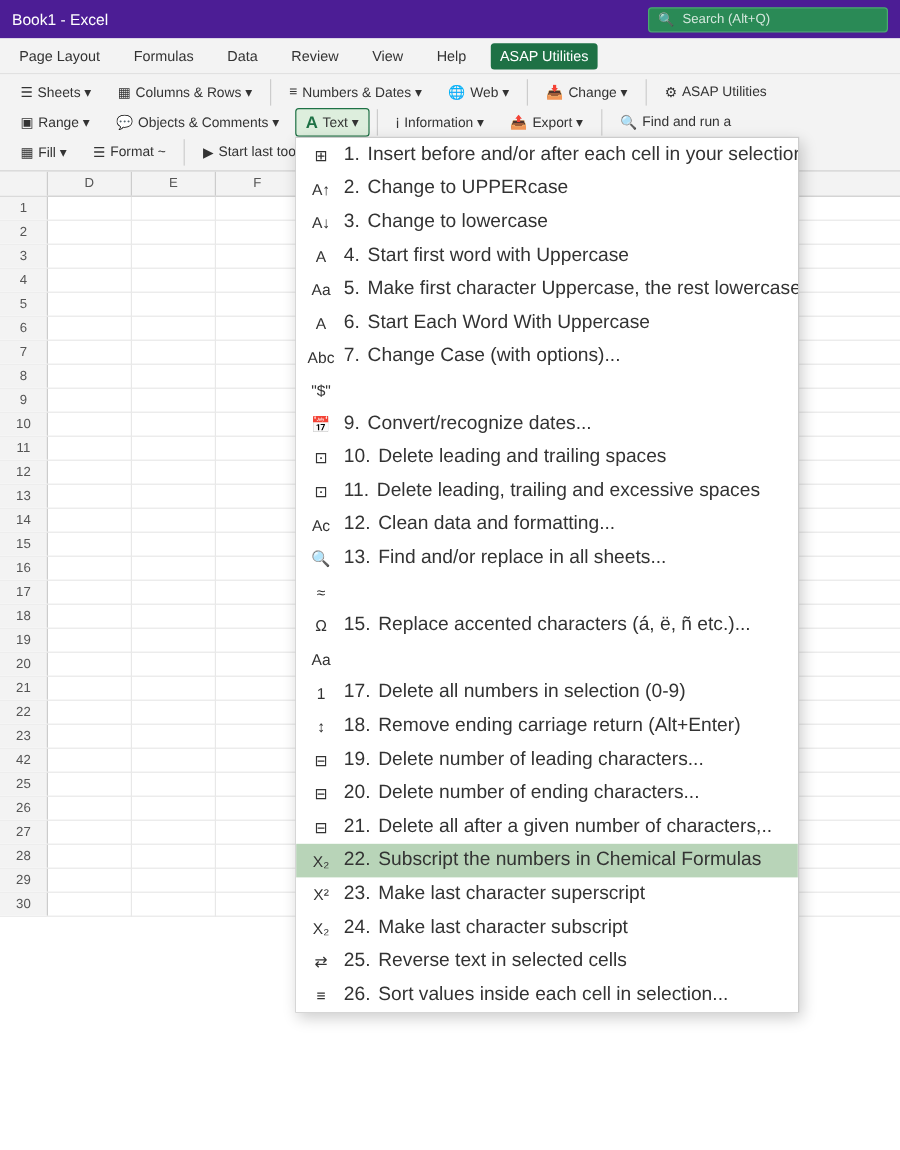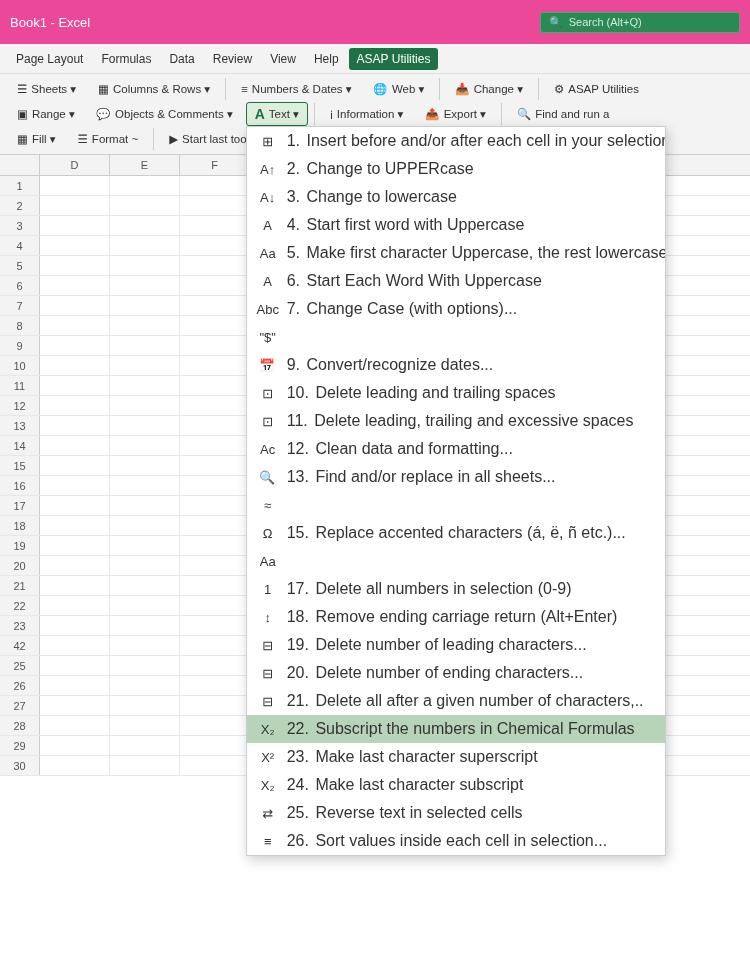--- a/index.html
+++ b/index.html
@@ -1,22 +1,22 @@
 <!DOCTYPE html>
 <html><head>
   <meta charset="utf-8">
   <style>
     * { box-sizing: border-box; margin: 0; padding: 0; }
     body { font-family: 'Segoe UI', Arial, sans-serif; font-size: 12px; background: #fff; overflow: hidden; width: 750px; height: 958px; }
 
     
     .title-bar {
-      background: #ec4899;
+      background: #4c1d95;
       color: white;
-      height: 44px;
+      height: 32px;
       display: flex;
       align-items: center;
       padding: 0 10px;
       justify-content: space-between;
     }
     .title-bar-left { display: flex; align-items: center; gap: 8px; font-size: 13px; }
     .title-bar-search {
       background: #2a8a56;
       border: 1px solid #4aaa70;
       border-radius: 3px;
@@ -31,21 +31,21 @@
     .title-bar-search span { opacity: 0.8; font-size: 11px; }
 
     
     .menu-bar {
       background: #f3f3f3;
       height: 30px;
       display: flex;
       align-items: center;
       border-bottom: 1px solid #ddd;
       padding: 0 8px;
-      gap: 2px;
+      gap: 12px;
     }
     .menu-item {
       padding: 4px 8px;
       font-size: 12px;
       color: #333;
       cursor: pointer;
       border-radius: 3px;
       white-space: nowrap;
     }
     .menu-item.active { background: #1e7145; color: white; }

